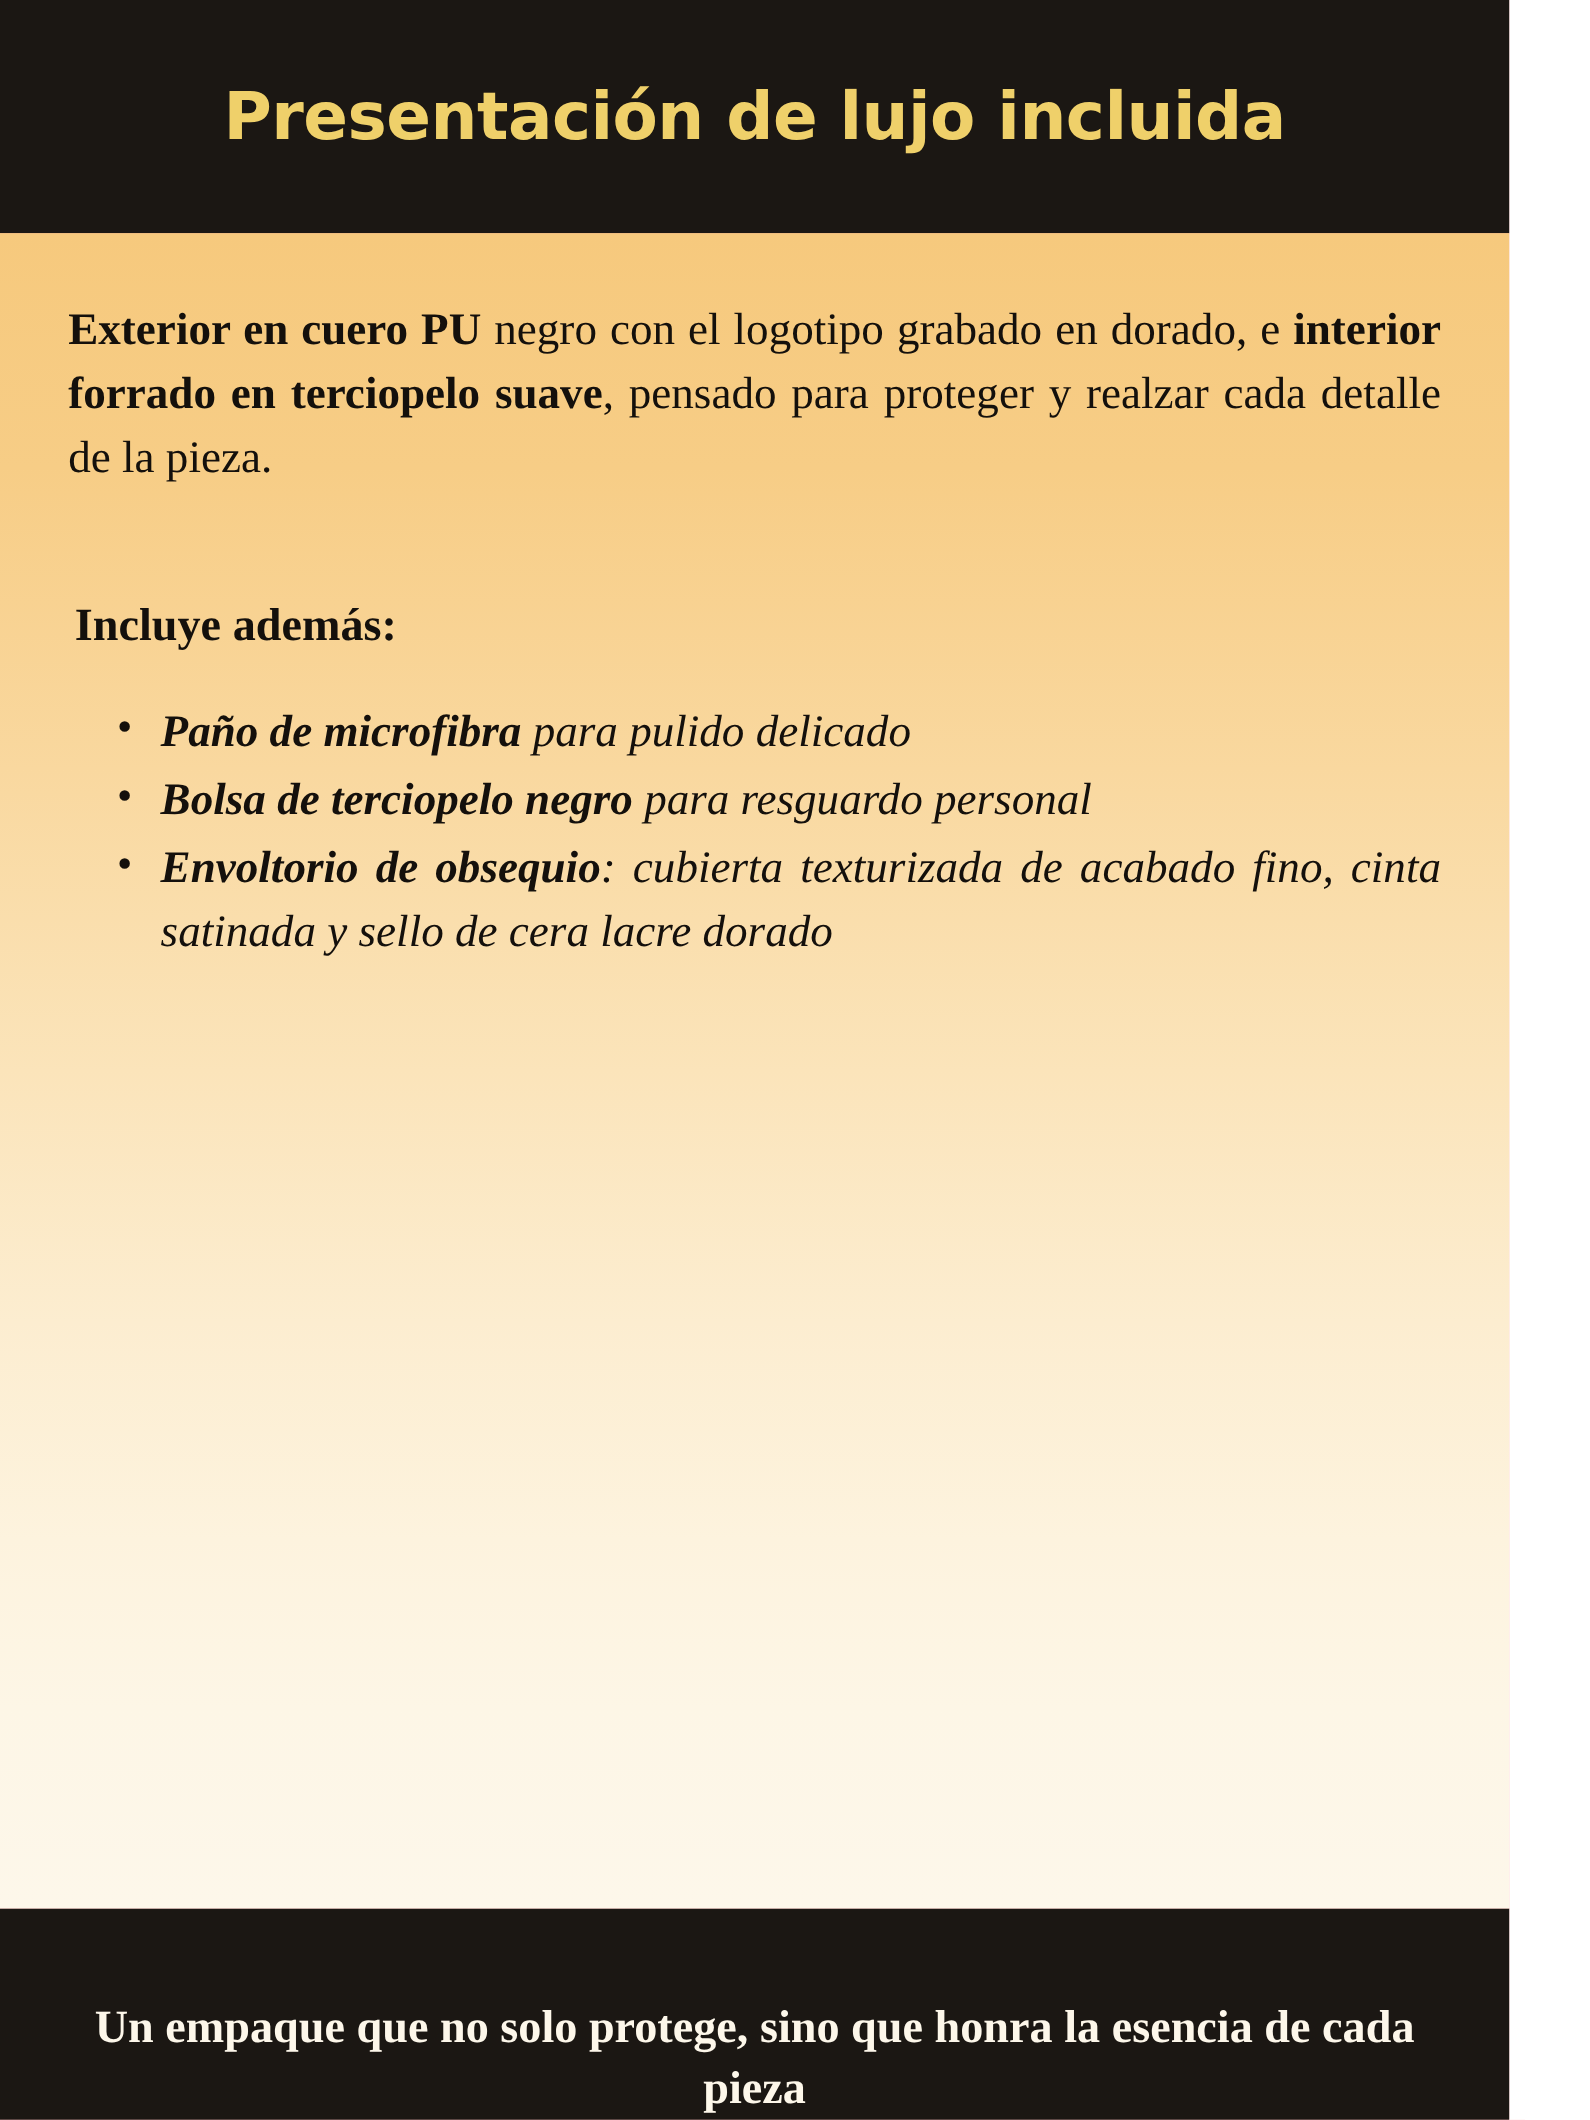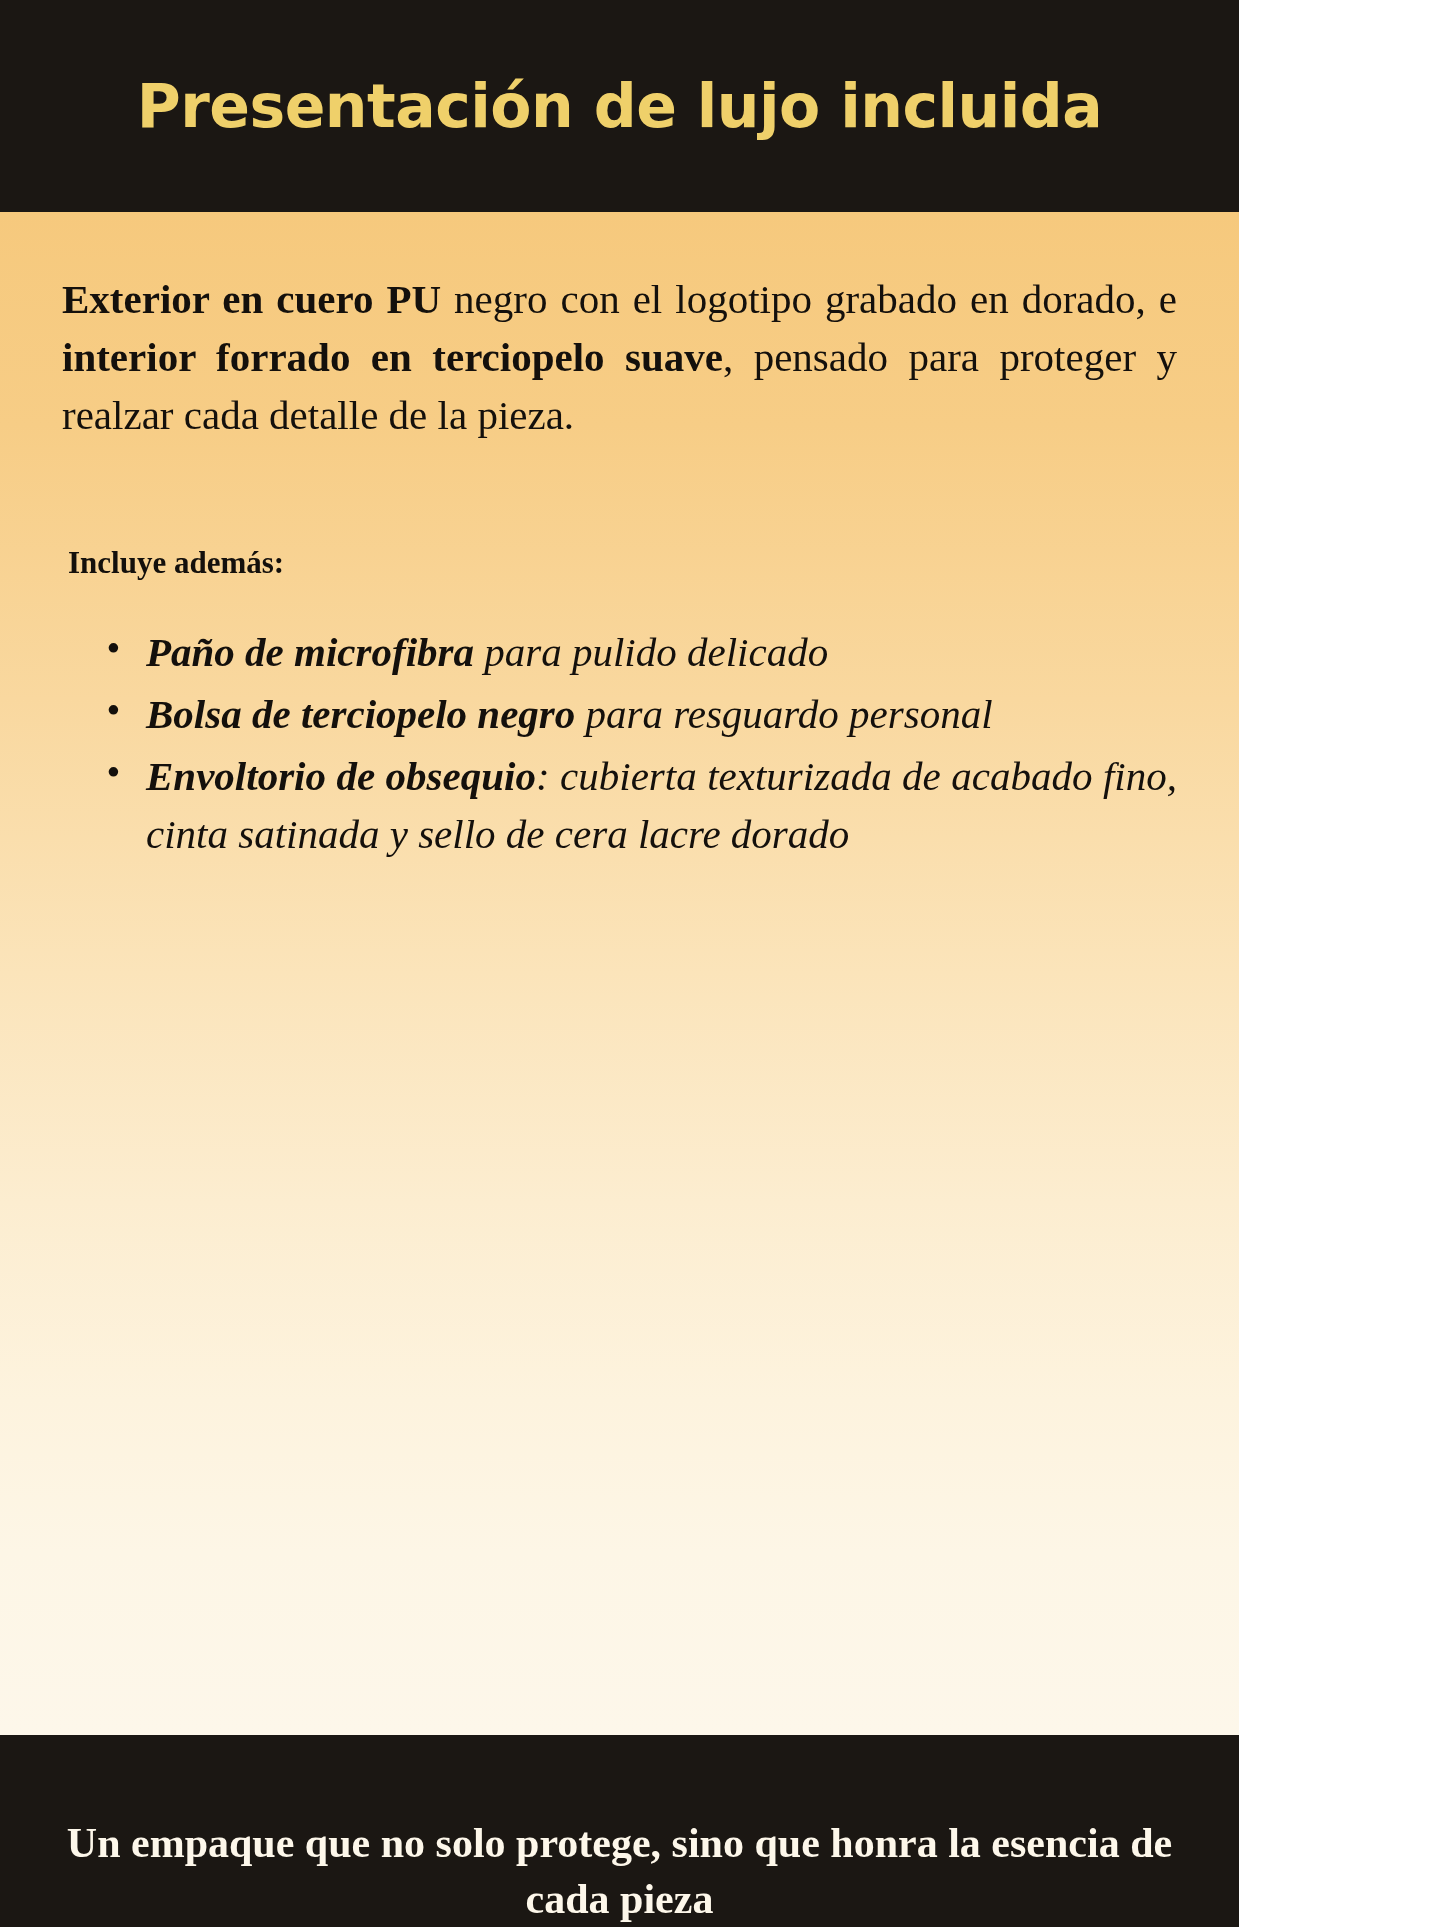--- a/index.html
+++ b/index.html
@@ -8,21 +8,21 @@
     background: #ffffff;
   }
   body {
     width: 1445px;
     height: 1927px;
     font-family: "Liberation Serif", serif;
     overflow: hidden;
   }
   .page {
     position: relative;
-    width: 1239px;
+    width: 1372px;
     height: 1927px;
     background: #fca5a5;
     display: flex;
     flex-direction: column;
   }
   
   .header-bar {
     background: #1b1713;
     height: 212px;
     flex: 0 0 212px;
@@ -67,21 +67,21 @@
     margin-bottom: 70px;
   }
   p.para.second {
     margin-bottom: 100px;
   }
   b, strong { font-weight: bold; }
   .brand {
     font-weight: bold;
   }
   .includes-title {
-    font-size: 31px;
+    font-size: 42px;
     font-weight: bold;
     margin: 0 0 42px 0;
     padding-left: 6px;
   }
   ul.features {
     margin: 0;
     padding: 0 0 0 38px;
     list-style: none;
     font-style: italic;
   }

